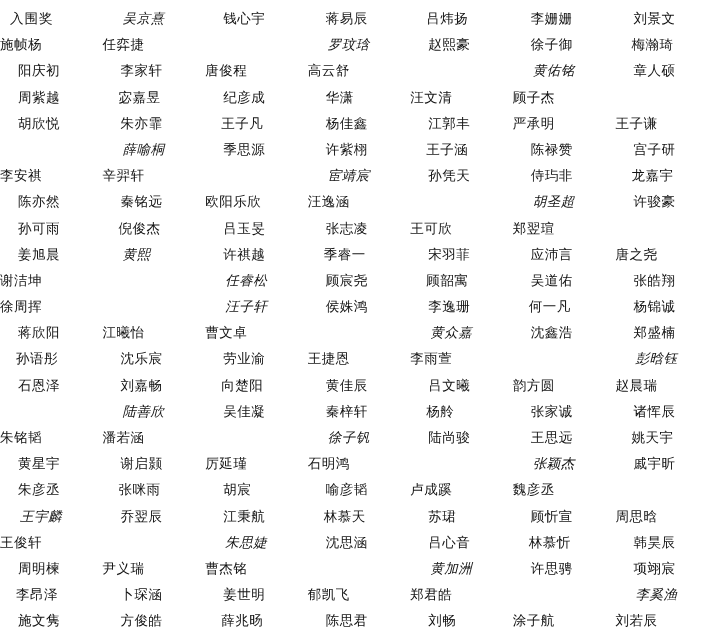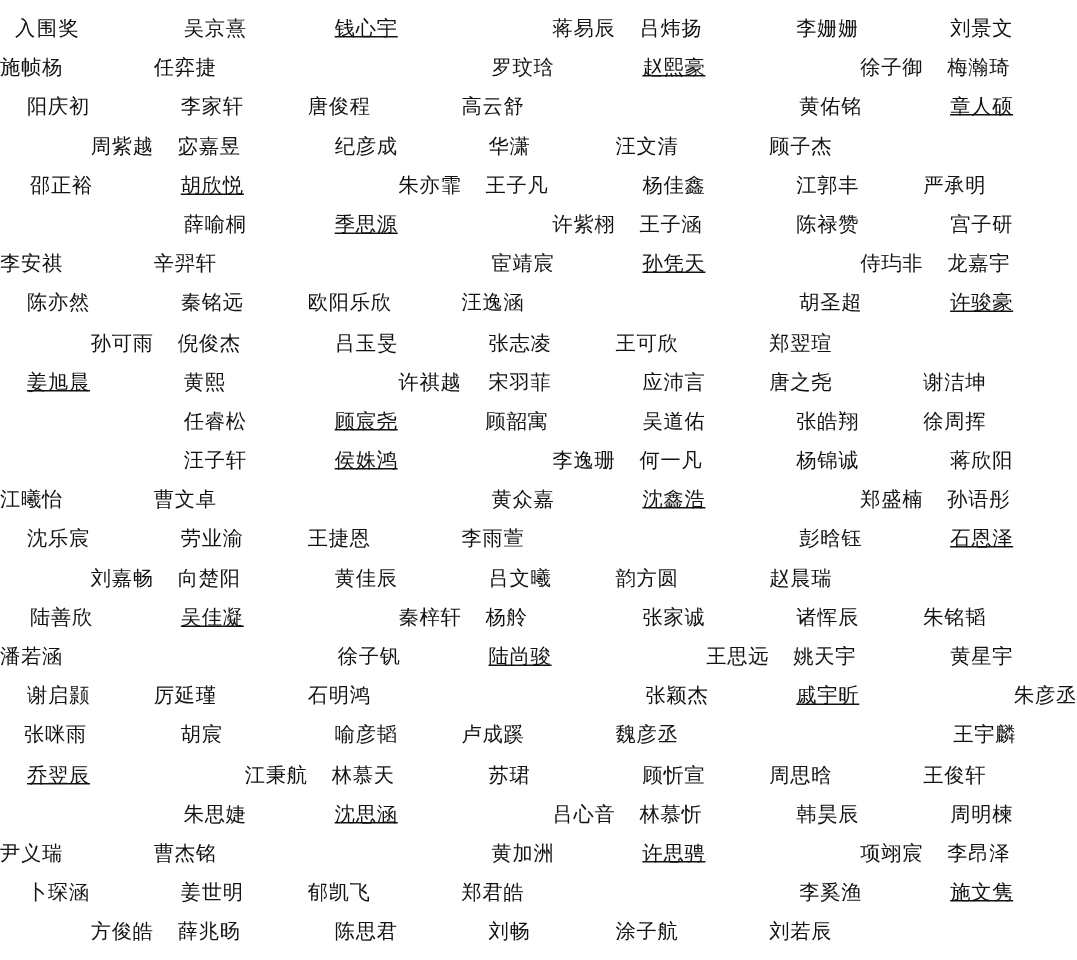--- a/index.html
+++ b/index.html
@@ -31,23 +31,23 @@
   .cell {
     font-size: 13.5px;
     line-height: 26.2px;
     height: 26.2px;
     color: #121212;
     white-space: nowrap;
     letter-spacing: 0.5px;
   }
   
   .c0 { padding-left: 10px; }
-  .c1 { padding-left: 20px; }
-  .c2 { padding-left: 18px; text-decoration: underline; }
-  .c3 { padding-left: 18px; text-align: right; }
+  .c1 { padding-left: 20px; font-style: italic; }
+  .c2 { padding-left: 18px; }
+  .c3 { padding-left: 18px; }
   .c4 { padding-left: 16px; }
   .c5 { padding-left: 18px; }
   .c6 { padding-left: 18px; }
   .title-cell {
     font-size: 13.5px;
     letter-spacing: 1px;
   }
 </style>
 </head>
 <body>
@@ -75,27 +75,27 @@
       <div class="cell c0 title-cell"></div>
       <div class="cell c1">黄佑铭</div>
       <div class="cell c2">章人硕</div>
       <div class="cell c3">周紫越</div>
       <div class="cell c4">宓嘉昱</div>
       <div class="cell c5">纪彦成</div>
       <div class="cell c6">华潇</div>
       <div class="cell c7">汪文清</div>
       <div class="cell c8">顾子杰</div>
       <div class="cell c0 title-cell"></div>
-      <div class="cell c1">邵正裕</div>
       <div class="cell c2">胡欣悦</div>
       <div class="cell c3">朱亦霏</div>
       <div class="cell c4">王子凡</div>
       <div class="cell c5">杨佳鑫</div>
       <div class="cell c6">江郭丰</div>
       <div class="cell c7">严承明</div>
+      <div class="cell c8">王子谦</div>
       <div class="cell c0 title-cell"></div>
       <div class="cell c1">薛喻桐</div>
       <div class="cell c2">季思源</div>
       <div class="cell c3">许紫栩</div>
       <div class="cell c4">王子涵</div>
       <div class="cell c5">陈禄赞</div>
       <div class="cell c6">宫子研</div>
       <div class="cell c7">李安祺</div>
       <div class="cell c8">辛羿轩</div>
       <div class="cell c0 title-cell"></div>
@@ -113,20 +113,21 @@
       <div class="cell c3">孙可雨</div>
       <div class="cell c4">倪俊杰</div>
       <div class="cell c5">吕玉旻</div>
       <div class="cell c6">张志凌</div>
       <div class="cell c7">王可欣</div>
       <div class="cell c8">郑翌瑄</div>
       <div class="cell c0 title-cell"></div>
       <div class="cell c2">姜旭晨</div>
       <div class="cell c1">黄熙</div>
       <div class="cell c3">许祺越</div>
+      <div class="cell c4">季睿一</div>
       <div class="cell c5">宋羽菲</div>
       <div class="cell c6">应沛言</div>
       <div class="cell c7">唐之尧</div>
       <div class="cell c8">谢洁坤</div>
       <div class="cell c0 title-cell"></div>
       <div class="cell c1">任睿松</div>
       <div class="cell c2">顾宸尧</div>
       <div class="cell c4">顾韶寓</div>
       <div class="cell c5">吴道佑</div>
       <div class="cell c6">张皓翔</div>

